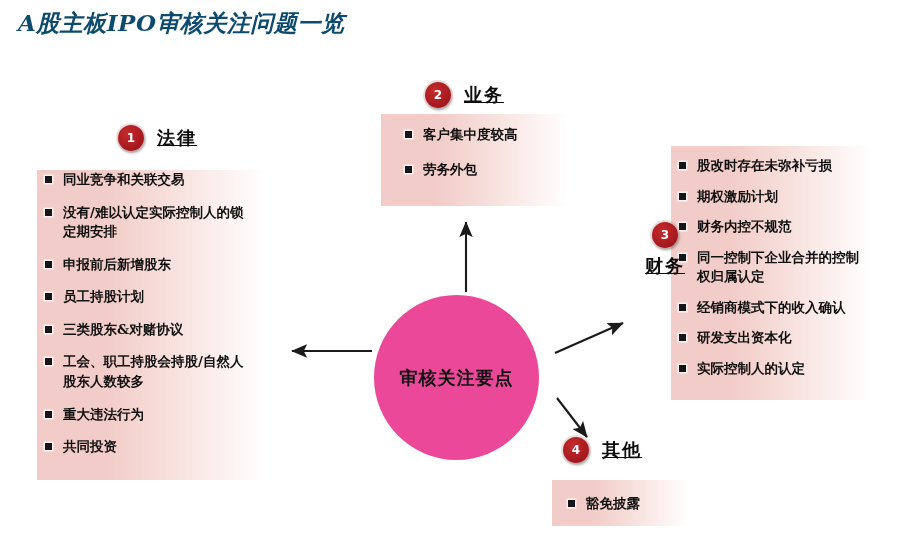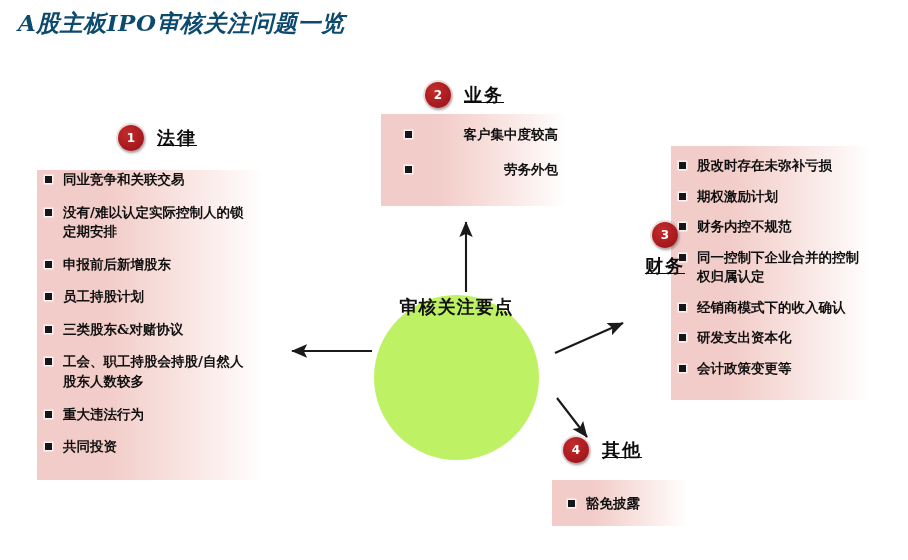--- a/index.html
+++ b/index.html
@@ -29,22 +29,23 @@
   }
 
   
   .center-circle {
     position: absolute;
     left: 374px;
     top: 295px;
     width: 165px;
     height: 165px;
     border-radius: 50%;
-    background: #bef264;
+    background: #ec4899;
     display: flex;
+    align-items: center;
     justify-content: center;
     z-index: 2;
   }
   .center-circle .label {
     font-size: 18px;
     font-weight: bold;
     color: #121212;
     letter-spacing: 1px;
     font-family: "DejaVu Serif", "Liberation Serif", serif;
   }
@@ -121,21 +122,21 @@
     width: 7px;
     height: 7px;
     background: #15161a;
     box-shadow: 0 0 0 1.5px rgba(255,255,255,0.75);
   }
 
   
   #box-legal   { left: 37px;  top: 170px; width: 228px; padding: 0 10px 10px 6px; }
   #box-legal li { margin-bottom: 13px; }
 
-  #box-business { left: 381px; top: 114px; width: 187px; padding: 11px 10px 12px 22px; text-align: right; }
+  #box-business { left: 381px; top: 114px; width: 187px; padding: 11px 10px 12px 22px; }
   #box-business li { margin-bottom: 15px; }
 
   #box-finance { left: 671px; top: 146px; width: 200px; padding: 10px 10px 10px 6px; }
   #box-finance li { margin-bottom: 11px; }
 
   #box-other   { left: 552px; top: 480px; width: 136px; padding: 14px 8px 12px 14px; }
   #box-other li { margin-bottom: 0; }
 </style>
 </head>
 <body>
@@ -198,21 +199,21 @@
 </div>
 
 <div class="box" id="box-finance">
   <ul>
     <li>股改时存在未弥补亏损</li>
     <li>期权激励计划</li>
     <li>财务内控不规范</li>
     <li>同一控制下企业合并的控制权归属认定</li>
     <li>经销商模式下的收入确认</li>
     <li>研发支出资本化</li>
-    <li>会计政策变更等</li>
+    <li>实际控制人的认定</li>
   </ul>
 </div>
 
 <div class="sec-head" style="left:563px; top:437px;">
   <div class="badge">4</div>
   <div class="sec-name">其他</div>
 </div>
 
 <div class="box" id="box-other">
   <ul>

